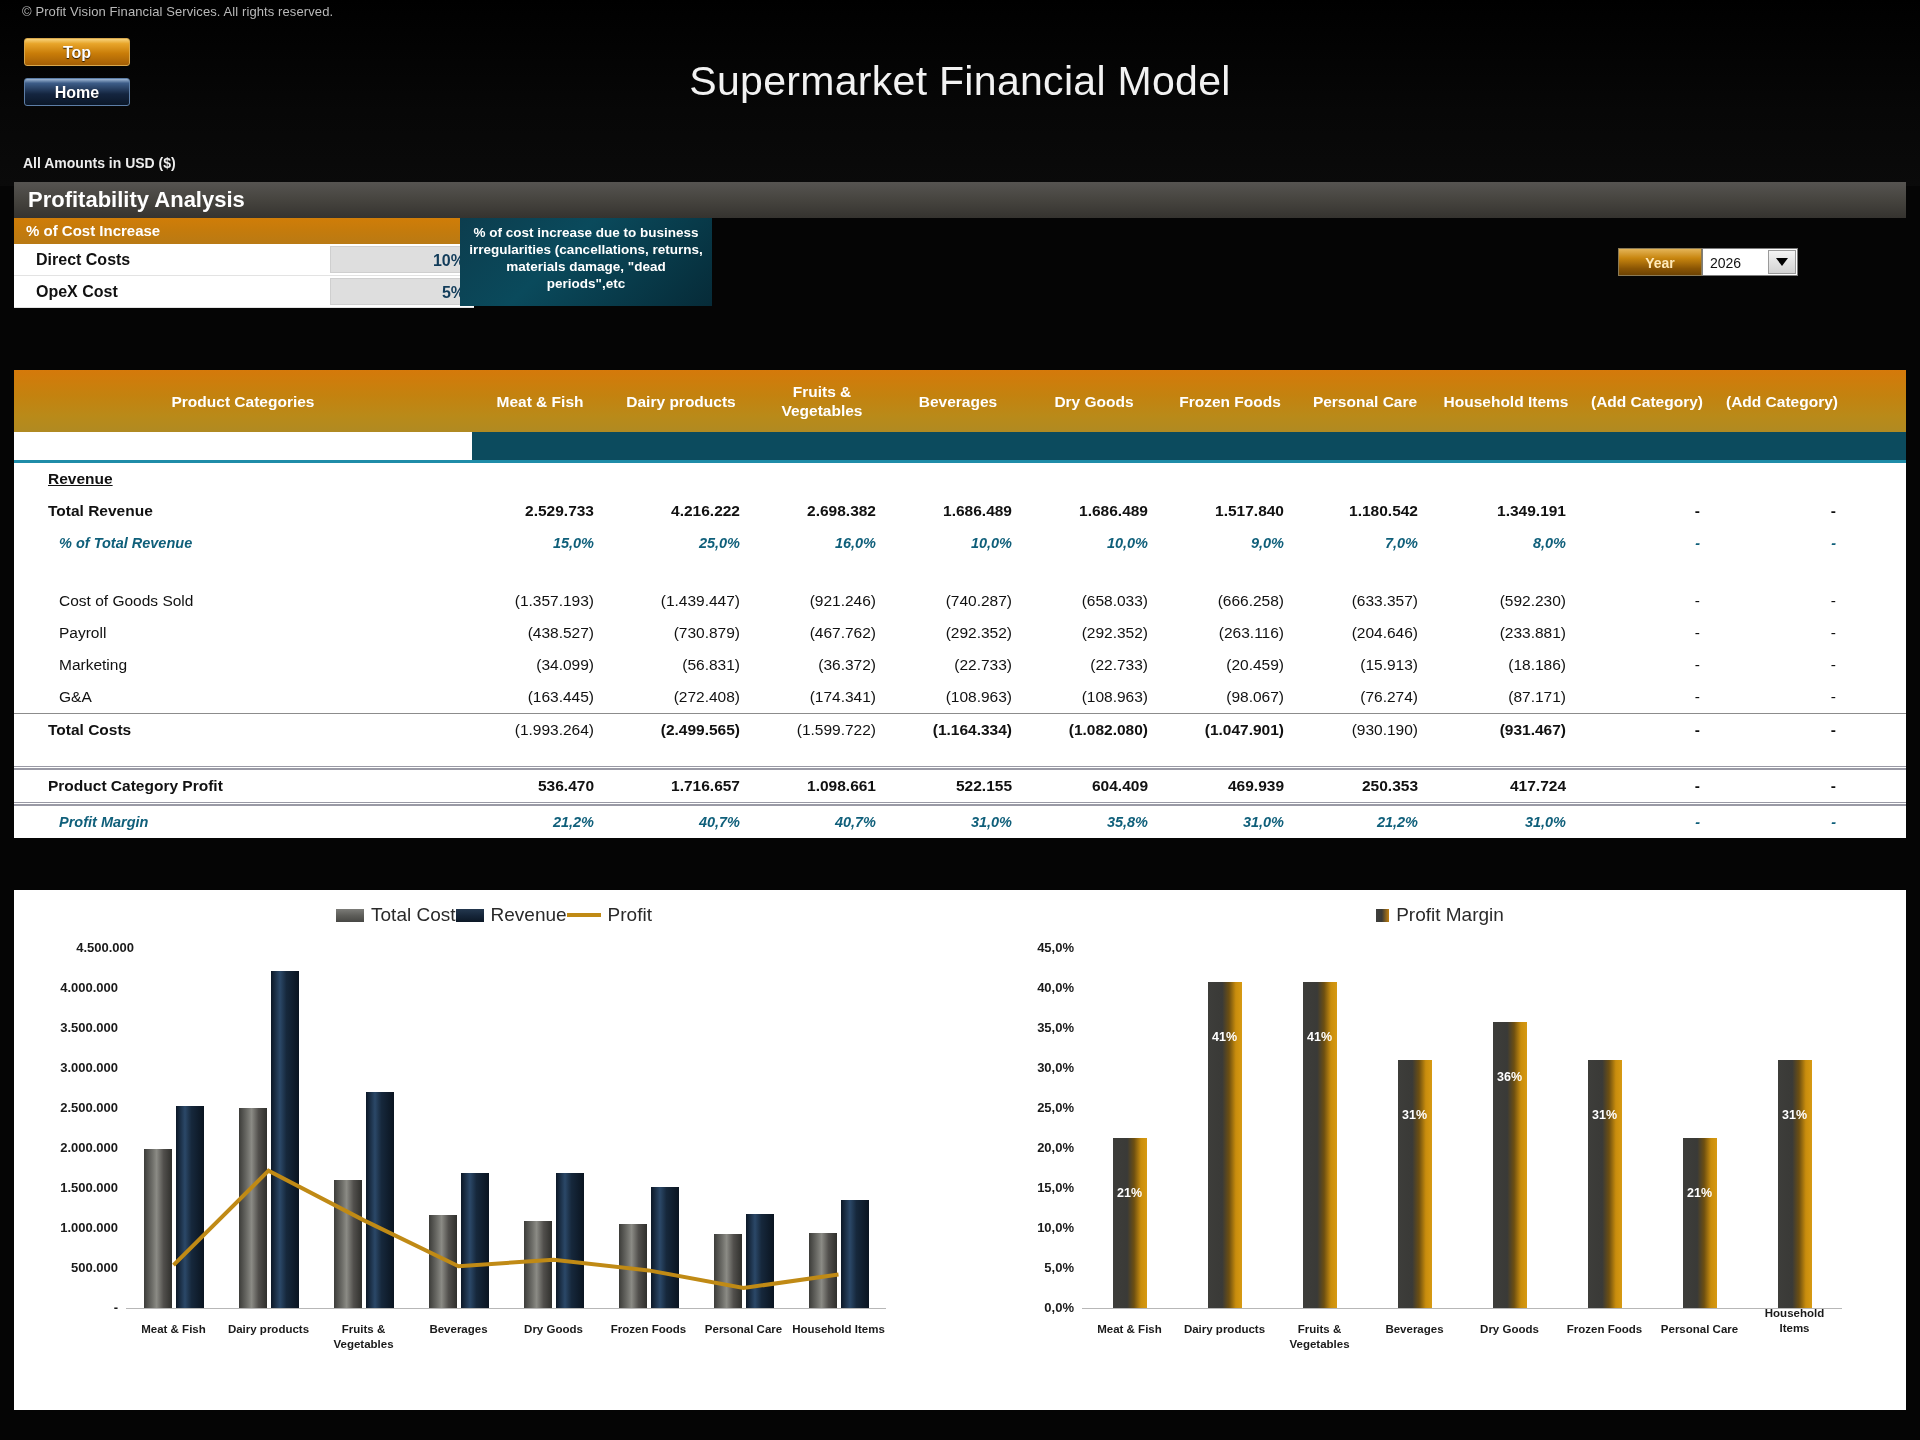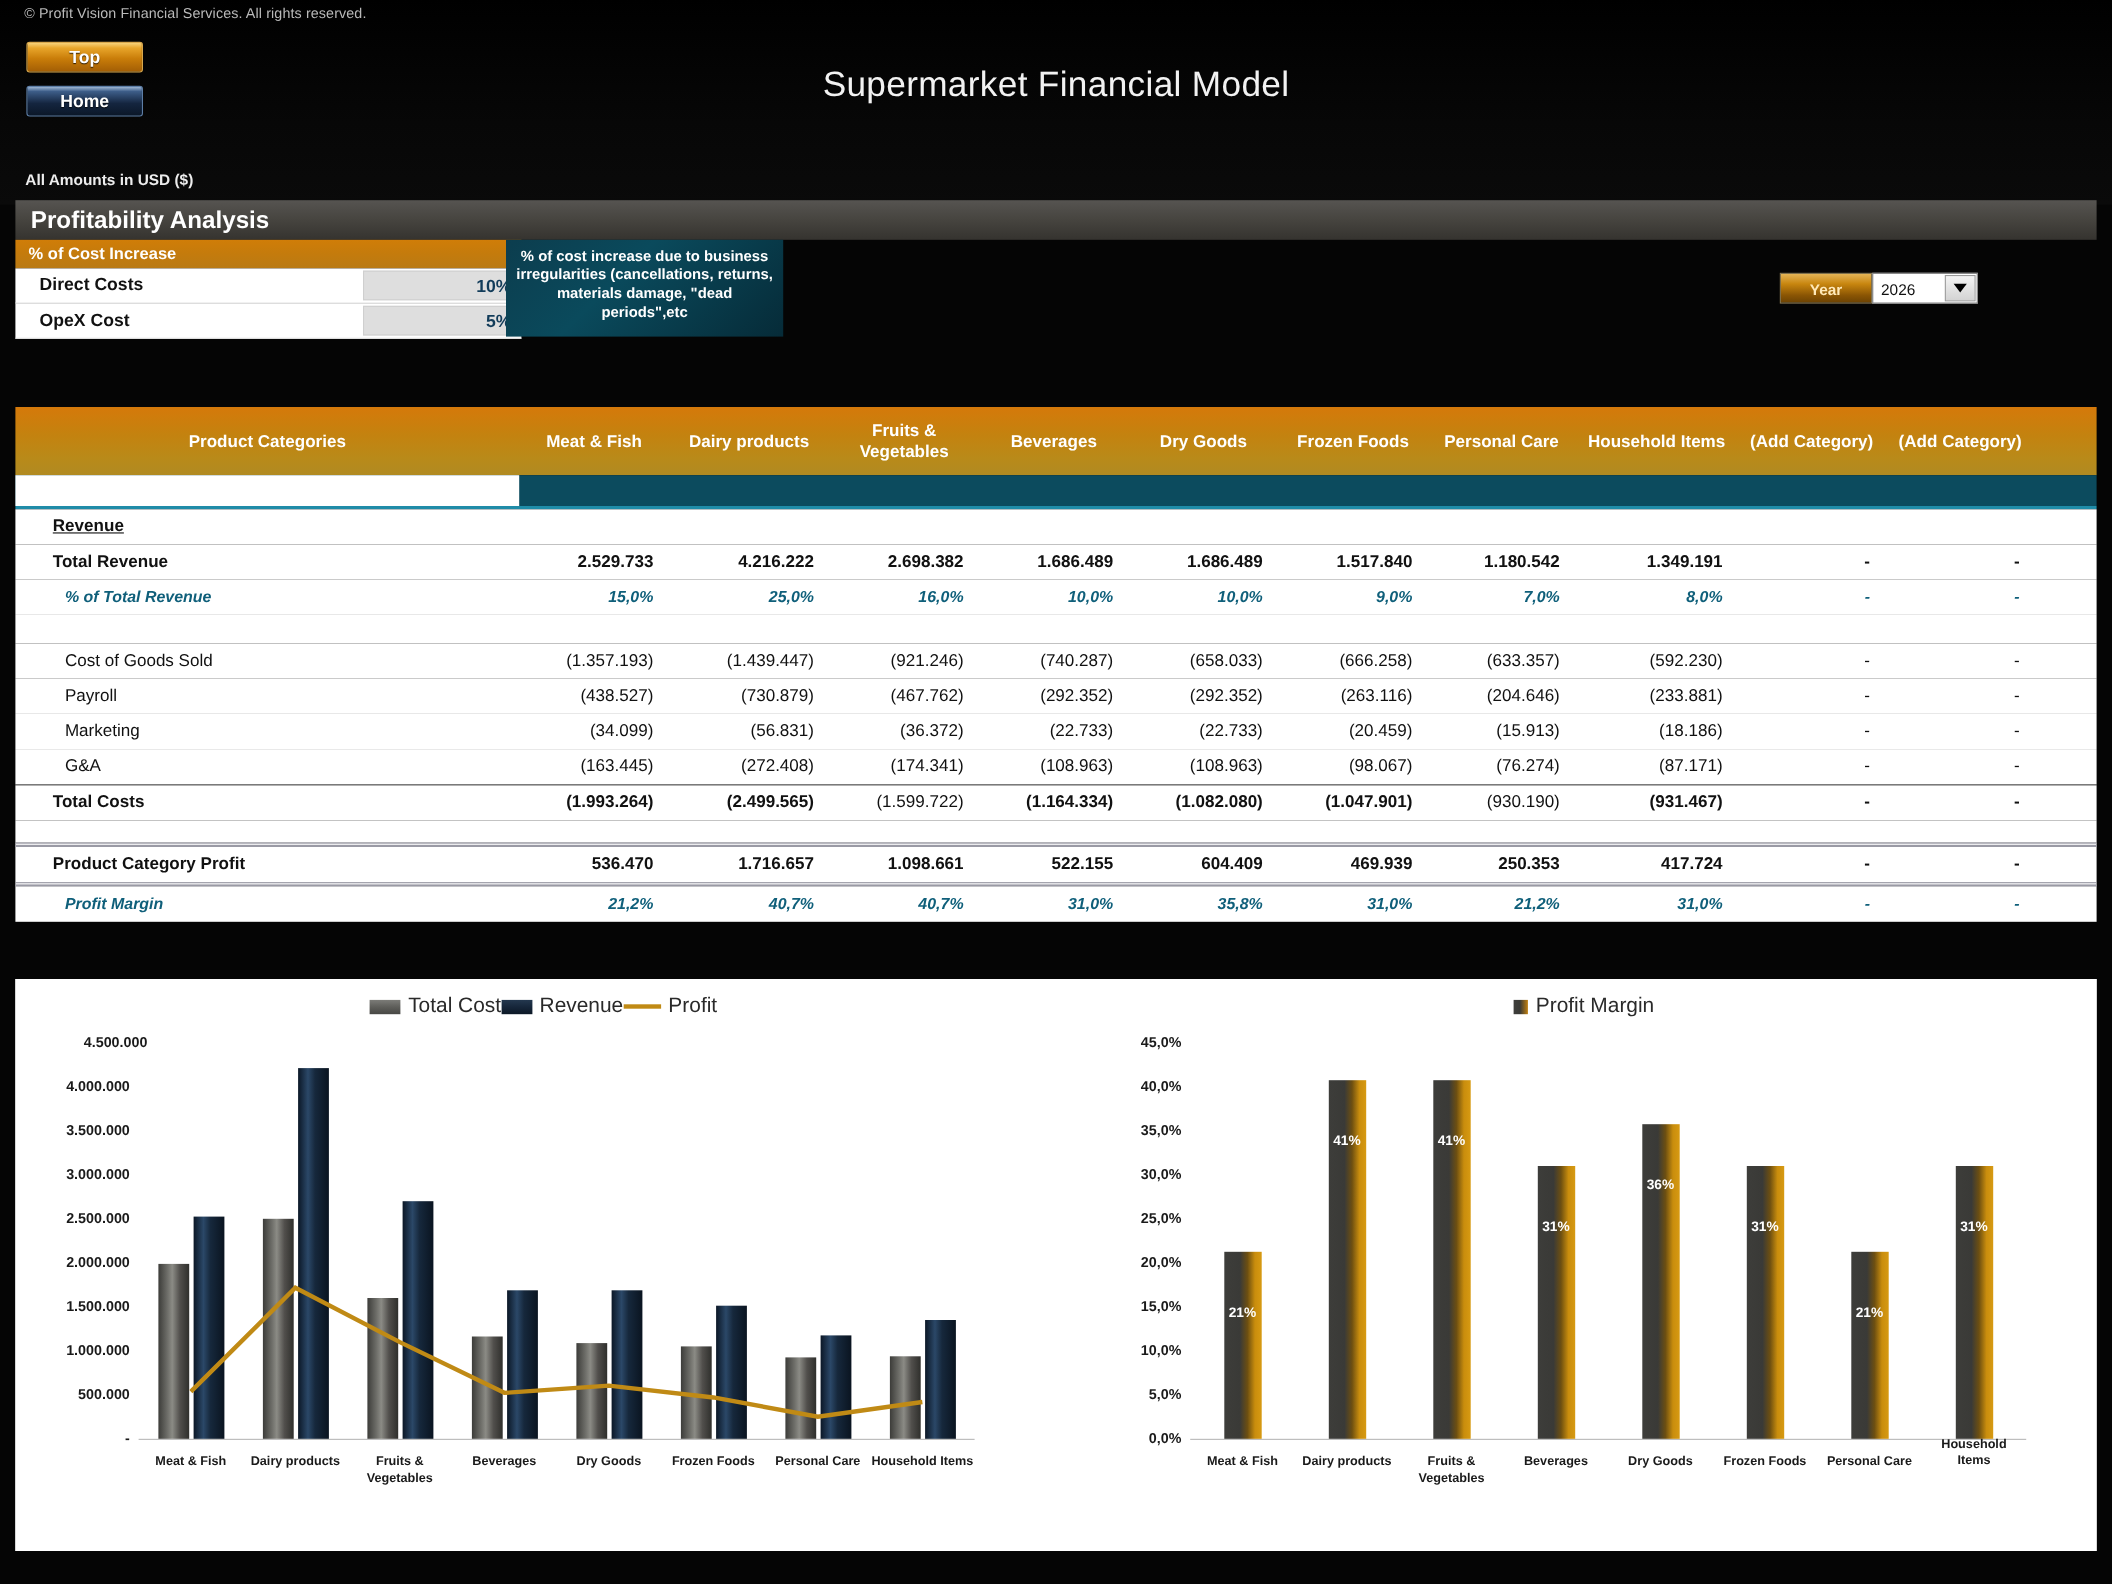--- a/index.html
+++ b/index.html
@@ -32,21 +32,21 @@
     background: linear-gradient(180deg,#f7d27a 0%, #e8a52a 18%, #c97d09 55%, #a35e05 100%);
     border-color: #d8a74c;
   }
   .navbtn.home {
     left: 24px; top: 78px;
     background: linear-gradient(180deg,#9fb7d4 0%, #3d5d88 16%, #14253f 58%, #0b1728 100%);
     border-color: #5d7ea6;
   }
   .maintitle {
     position: absolute; left: 0; top: 58px; width: 1920px;
-    text-align: center; font-size: 32px; color: #f2f2f2; font-weight: 400;
+    text-align: center; font-size: 41px; color: #f2f2f2; font-weight: 400;
     letter-spacing: .3px;
   }
   .amounts {
     position: absolute; left: 23px; top: 155px;
     font-size: 14px; font-weight: 700; color: #ededed;
   }
 
   
   .secthead {
     position: absolute; left: 14px; top: 182px; width: 1892px; height: 36px;
@@ -294,21 +294,21 @@
           <div class="val normal" style="width: 136px; font-weight: 400;">(108.963)</div>
           <div class="val normal" style="width: 136px; font-weight: 400;">(98.067)</div>
           <div class="val normal" style="width: 134px; font-weight: 400;">(76.274)</div>
           <div class="val normal" style="width: 148px; font-weight: 400;">(87.171)</div>
           <div class="val normal" style="width: 134px; font-weight: 400;">-</div>
           <div class="val normal" style="width: 136px; font-weight: 400;">-</div>
         </div>
         <div class="rule-thin"></div>
         <div class="row plain">
           <div class="lab bold" style="width: 458px;">Total Costs</div>
-          <div class="val " style="width: 136px; font-weight: 700;">(1.993.264)</div>
+          <div class="val " style="width: 136px; font-weight: 400;">(1.993.264)</div>
           <div class="val " style="width: 146px; font-weight: 700;">(2.499.565)</div>
           <div class="val " style="width: 136px; font-weight: 400;">(1.599.722)</div>
           <div class="val " style="width: 136px; font-weight: 700;">(1.164.334)</div>
           <div class="val " style="width: 136px; font-weight: 700;">(1.082.080)</div>
           <div class="val " style="width: 136px; font-weight: 700;">(1.047.901)</div>
           <div class="val " style="width: 134px; font-weight: 400;">(930.190)</div>
           <div class="val " style="width: 148px; font-weight: 700;">(931.467)</div>
           <div class="val " style="width: 134px; font-weight: 700;">-</div>
           <div class="val " style="width: 136px; font-weight: 700;">-</div>
         </div>

